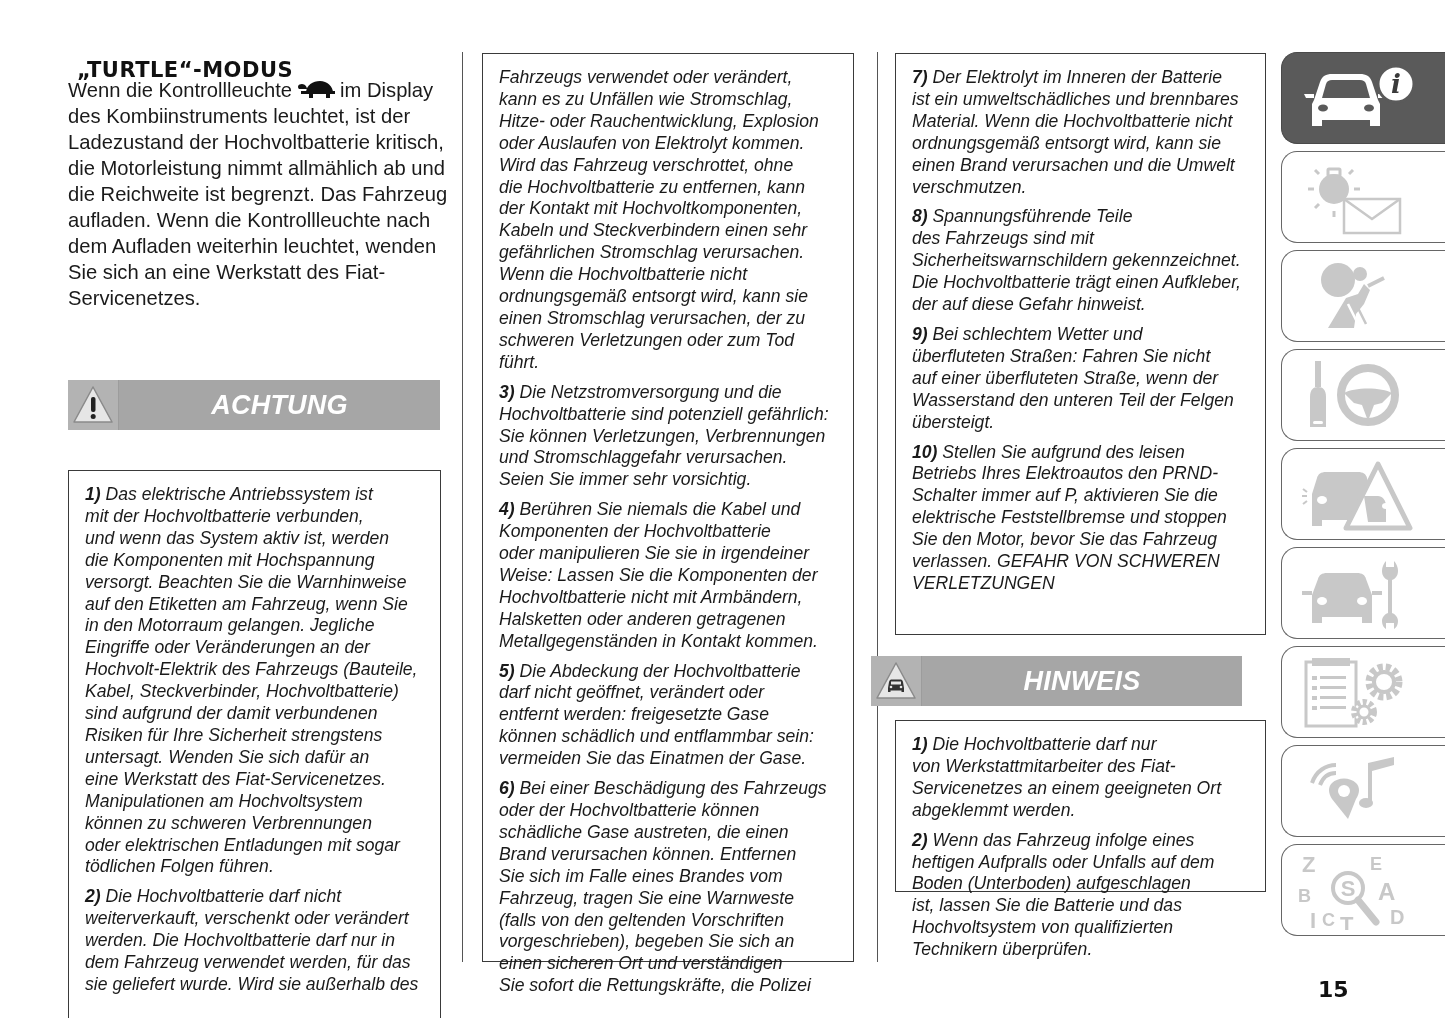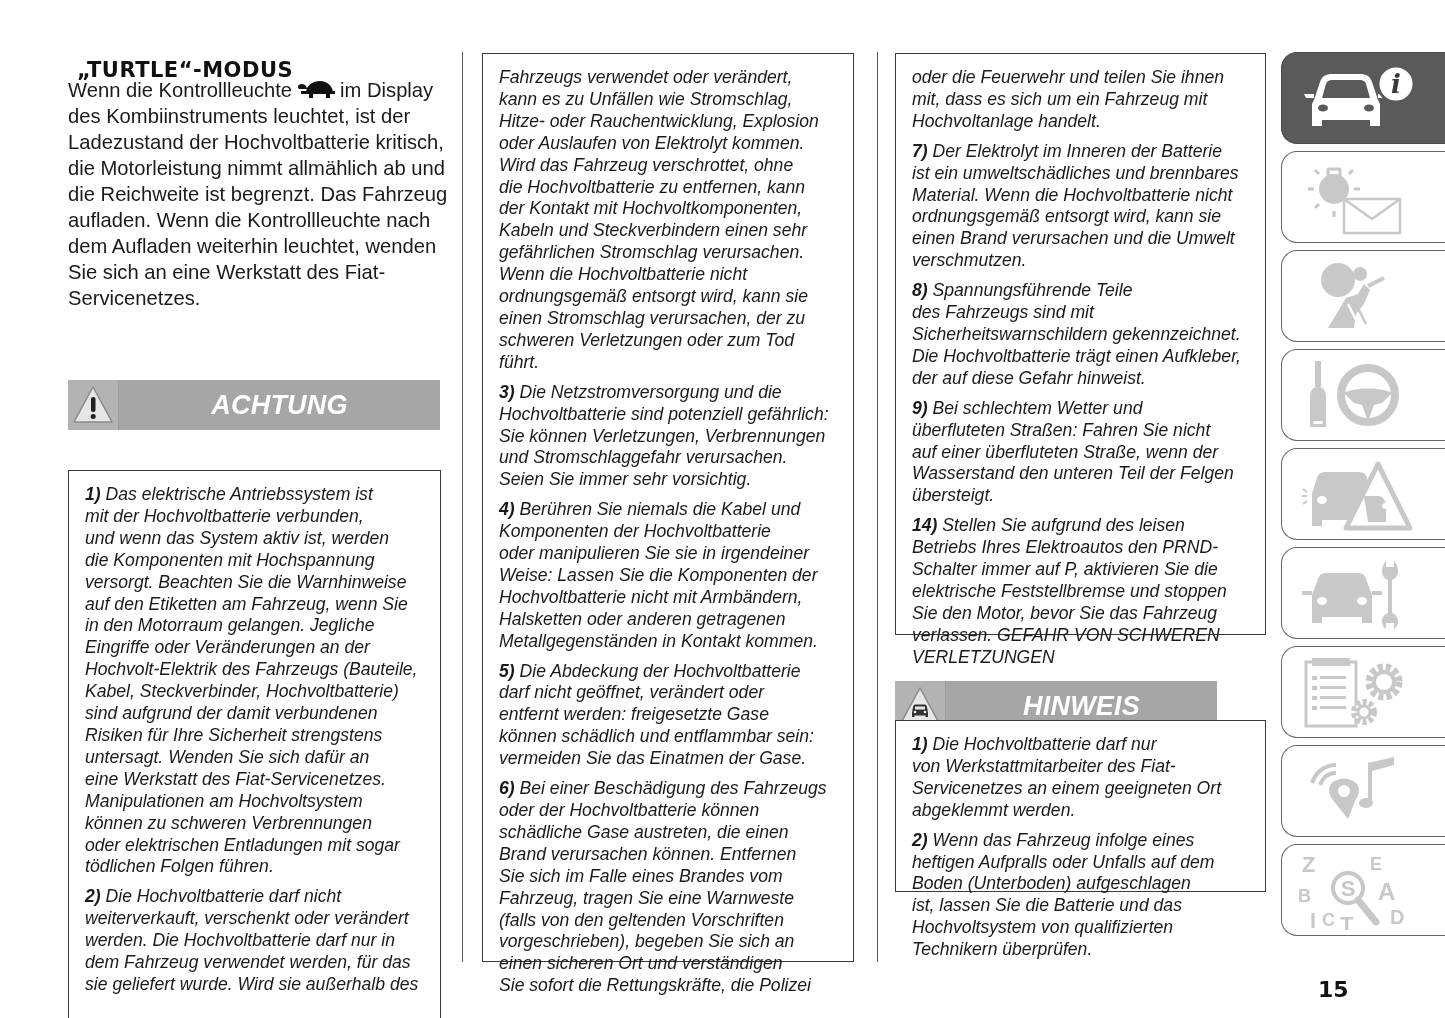--- a/index.html
+++ b/index.html
@@ -15,21 +15,21 @@
   .intro { position: absolute; top: 77px; left: 68px; width: 380px; font-size: 20.2px; line-height: 26px;
            color: #1a1a1a; margin: 0; }
   .turtle-icon { display: inline-block; width: 40px; height: 20px; vertical-align: -3px; margin: 0 4px; }
 
   .banner { position: absolute; height: 50px; background: #a6a6a6; display: flex; align-items: center; }
   .banner .icon-cell { width: 50px; height: 50px; background: #b3b3b3; border-right: 1px solid #9c9c9c;
                        display: flex; align-items: center; justify-content: center; }
   .banner .label { flex: 1; text-align: center; color: #fff; font-weight: bold; font-style: italic;
                    font-size: 27px; letter-spacing: 0.2px; }
   .banner-achtung { left: 68px; top: 380px; width: 372px; }
-  .banner-hinweis { left: 895px; top: 656px; width: 322px; margin-top: 25px; }
+  .banner-hinweis { left: 871px; top: 656px; width: 371px; }
 
   .box { position: absolute; border: 1.5px solid #3a3a3a; background: #fff; box-sizing: border-box;
          padding: 5px 7px 6px 8px; }
   .box p { margin: 8px; font-style: italic; font-size: 17.6px; line-height: 21.9px; color: #1a1a1a;
            white-space: pre-line; }
   .box .num { font-weight: bold; font-style: italic; }
 
   .box-a1 { left: 68px; top: 470px; width: 373px; height: 572px; }
   .box-a2 { left: 482px; top: 53px; width: 372px; height: 909px; }
   .box-a3 { left: 895px; top: 53px; width: 371px; height: 582px; }
@@ -136,40 +136,37 @@
 Brand verursachen können. Entfernen
 Sie sich im Falle eines Brandes vom
 Fahrzeug, tragen Sie eine Warnweste
 (falls von den geltenden Vorschriften
 vorgeschrieben), begeben Sie sich an
 einen sicheren Ort und verständigen
 Sie sofort die Rettungskräfte, die Polizei</span></p>
 </div>
 
 <div class="box box-a3">
-  <p>oder die Feuerwehr und teilen Sie ihnen
-mit, dass es sich um ein Fahrzeug mit
-Hochvoltanlage handelt.</p>
   <p><span class="num">7)</span><span> Der Elektrolyt im Inneren der Batterie
 ist ein umweltschädliches und brennbares
 Material. Wenn die Hochvoltbatterie nicht
 ordnungsgemäß entsorgt wird, kann sie
 einen Brand verursachen und die Umwelt
 verschmutzen.</span></p>
   <p><span class="num">8)</span><span> Spannungsführende Teile
 des Fahrzeugs sind mit
 Sicherheitswarnschildern gekennzeichnet.
 Die Hochvoltbatterie trägt einen Aufkleber,
 der auf diese Gefahr hinweist.</span></p>
   <p><span class="num">9)</span><span> Bei schlechtem Wetter und
 überfluteten Straßen: Fahren Sie nicht
 auf einer überfluteten Straße, wenn der
 Wasserstand den unteren Teil der Felgen
 übersteigt.</span></p>
-  <p><span class="num">14)</span><span> Stellen Sie aufgrund des leisen
+  <p><span class="num">10)</span><span> Stellen Sie aufgrund des leisen
 Betriebs Ihres Elektroautos den PRND-
 Schalter immer auf P, aktivieren Sie die
 elektrische Feststellbremse und stoppen
 Sie den Motor, bevor Sie das Fahrzeug
 verlassen. GEFAHR VON SCHWEREN
 VERLETZUNGEN</span></p>
 </div>
 
 <div class="banner banner-hinweis">
   <div class="icon-cell">

